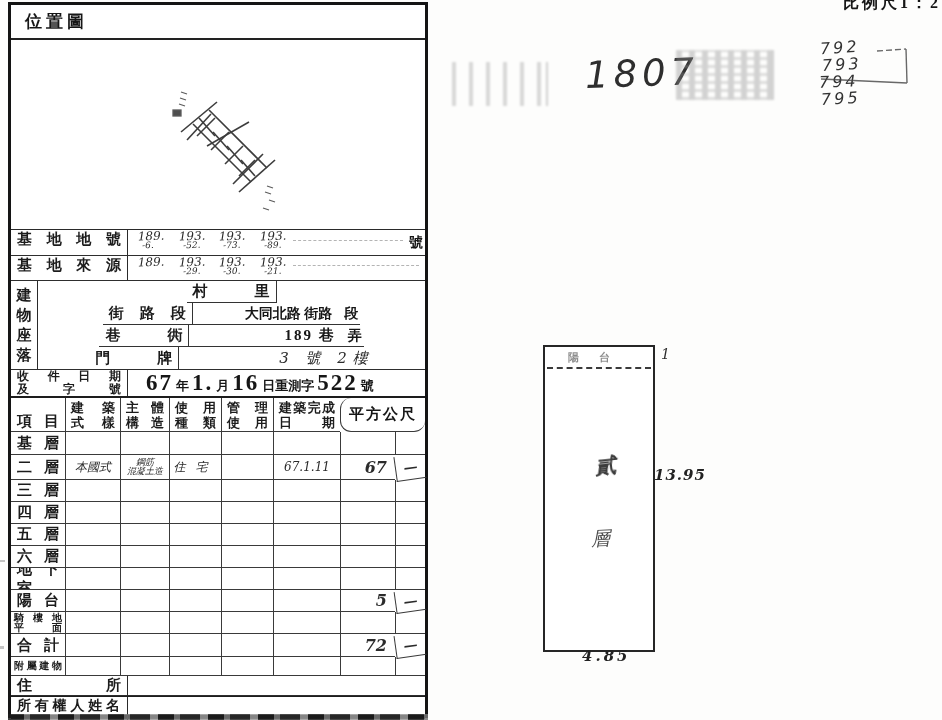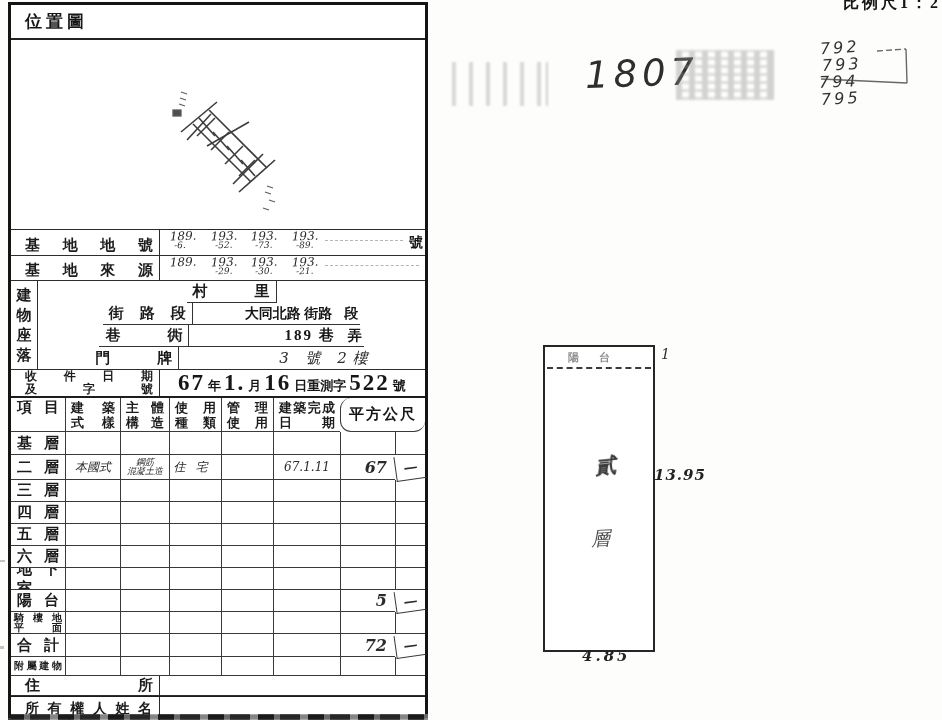--- a/index.html
+++ b/index.html
@@ -15,22 +15,22 @@
           border:3px solid #141414; background:#fff; display:flex; flex-direction:column; }
 
   .row { display:flex; align-items:center; border-bottom:1px solid #2e2e2e; flex:none; }
 
   .hdr-row { height:35px; border-bottom:2px solid #222; }
   .hdr-title { font-size:17px; font-weight:bold; letter-spacing:4px; margin-left:14px; }
   .hdr-scale { font-size:17px; font-weight:bold; letter-spacing:5px; margin-left:110px; }
 
   .map-area { position:relative; height:190px; border-bottom:1.5px solid #2a2a2a; flex:none; }
 
-  .lblcell { width:141px; flex:none; border-right:1.5px solid #2a2a2a; align-self:stretch;
-             display:flex; align-items:flex-end;margin-left:8px; }
+  .lblcell { width:117px; flex:none; border-right:1.5px solid #2a2a2a; align-self:stretch;
+             display:flex; align-items:flex-start; }
   .lbl { width:100%; padding:0 6px; text-align:justify; text-align-last:justify;
          font-weight:bold; font-size:15px; }
   .valarea { flex:1; display:flex; align-items:center; position:relative; height:100%; }
   .suffix { font-weight:bold; font-size:14px; margin-right:2px; flex:none; }
   .dotline { flex:1; border-bottom:1px dashed #777; margin:0 6px 5px 6px; opacity:.55; height:1px; }
 
   .lot-row { height:26px; }
   .src-row { height:25px; }
   .fracs { display:flex; gap:14px; margin-left:10px; margin-top:-3px; }
   .frac { display:flex; flex-direction:column; line-height:9px; font-size:12px; transform:rotate(-2deg); }
@@ -62,21 +62,21 @@
             grid-auto-rows:min-content; }
   .fc { border-bottom:1px solid #3a3a3a; border-left:1px solid #3a3a3a;
         display:flex; align-items:center; justify-content:center; overflow:hidden; position:relative; }
   .fc.first { border-left:none; }
   .fh { height:34px; flex-direction:column; justify-content:center; }
   .fh .hl { width:100%; padding:0 5px; font-weight:bold; font-size:13px; line-height:15px;
             text-align:justify; text-align-last:justify; }
   .area-h { grid-column:7/9; font-weight:bold; font-size:15px; letter-spacing:2px;border-radius:11px; }
   .fr { height:22px; }
   .fr.h23{height:23px;} .fr.h25{height:25px;} .fr.h19{height:19px;}
-  .flab { justify-content:flex-start; }
+  .flab { justify-content:flex-end; }
   .flab .lbl { font-size:15px; }
   .flab .lblsm { width:100%; padding:0 3px; font-weight:bold; font-size:10px; line-height:10px;
                  text-align:justify; text-align-last:justify; }
   .cstyle { font-size:12px; }
   .cstruct { flex-direction:column; font-size:9px; line-height:9px; }
   .cuse { font-size:12px; letter-spacing:10px; }
   .cdate { font-size:12px; font-weight:normal; font-style:italic; }
   .carea { font-size:16px; font-weight:bold; justify-content:flex-end; padding-right:8px; }
   .cdash { font-size:14px; font-weight:bold; font-style:italic; transform:rotate(-8deg); }
 

